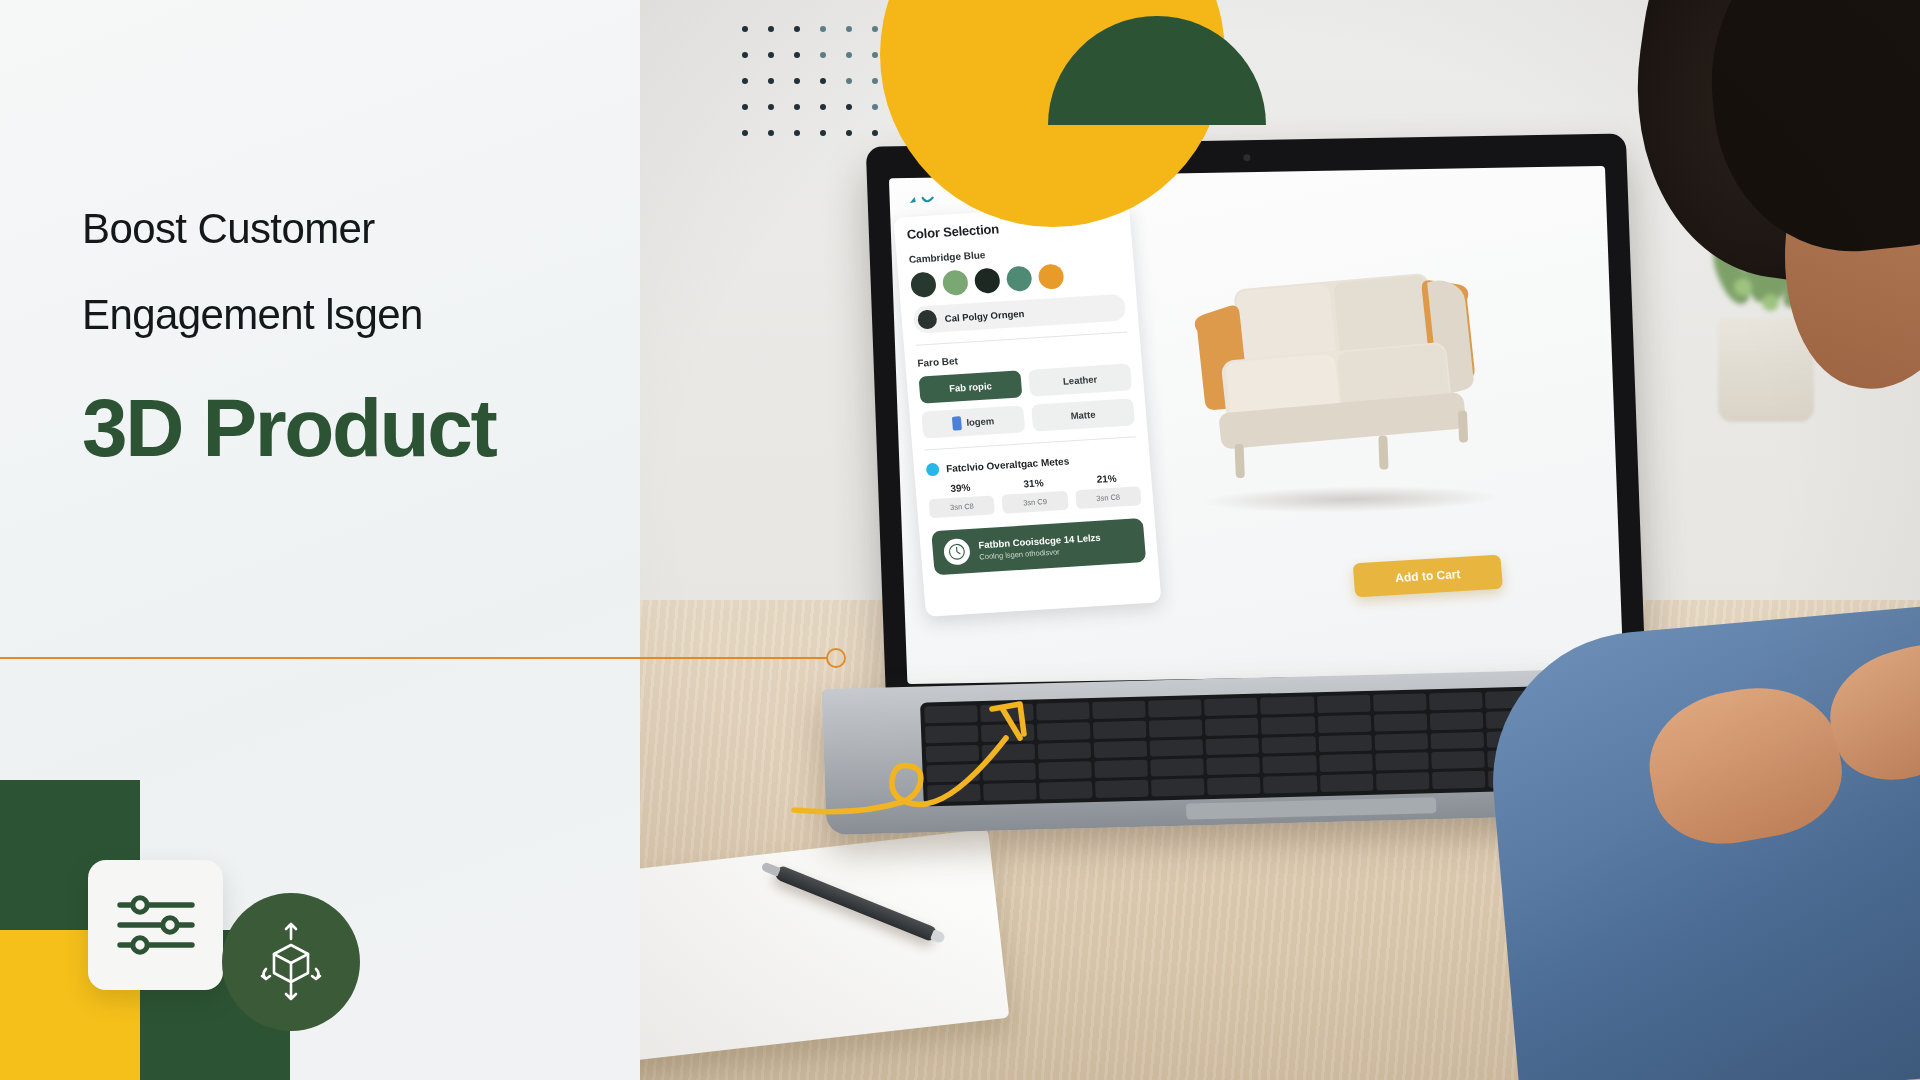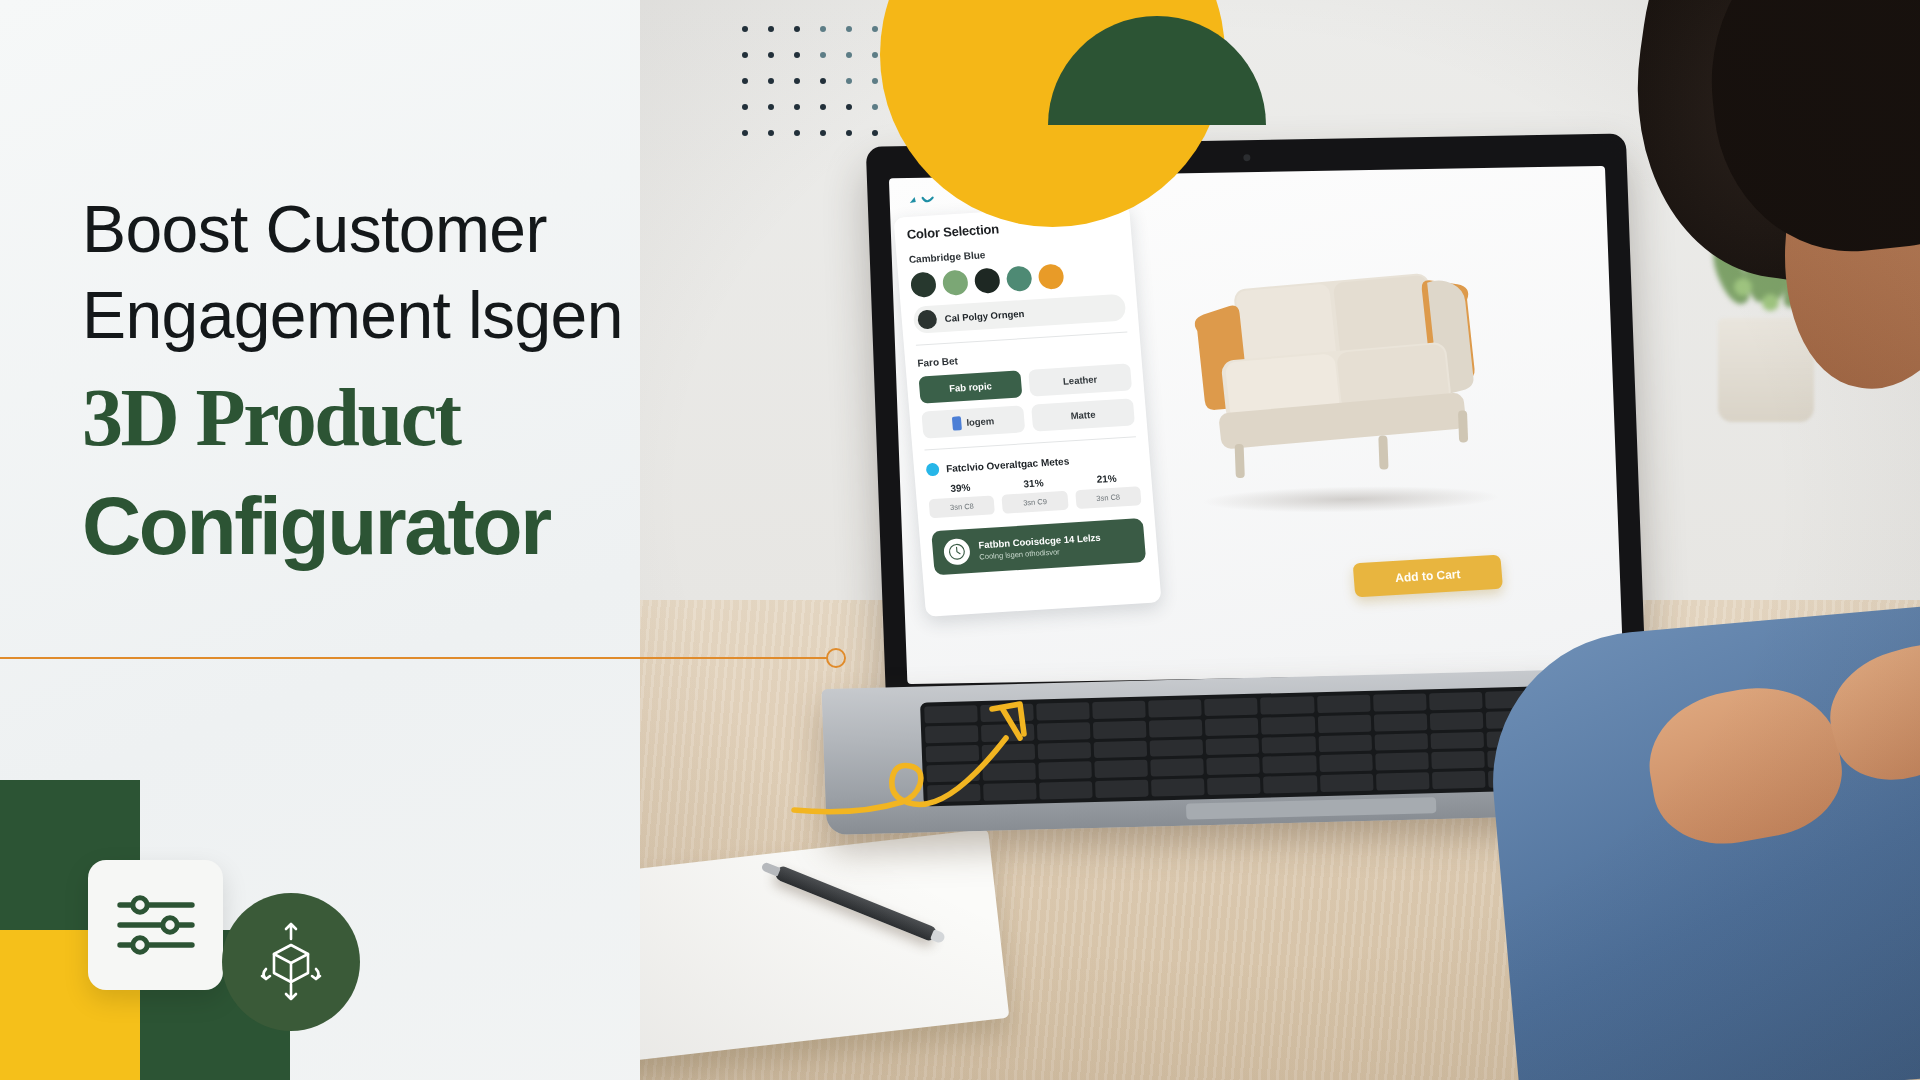--- a/index.html
+++ b/index.html
@@ -30,28 +30,28 @@
   .dot-grid {
     position:absolute; left:742px; top:26px;
     display:grid; grid-template-columns:repeat(6,26px); grid-auto-rows:26px;
   }
   .dot-grid i { display:block; width:6px; height:6px; border-radius:50%; background:#22303a; }
   .dot-grid i.fade { background:#5d7d86; }
 
   
   .headline { position:absolute; left:82px; top:186px; width:800px; }
   .h-line1, .h-line2 {
-    font-size:66px; line-height:86px; font-weight:400; color:#14181a;
+    font-size:42px; line-height:86px; font-weight:400; color:#14181a;
     letter-spacing:-0.6px; white-space:nowrap;
   }
   .h-line3, .h-line4 {
     font-size:82px; line-height:108px; font-weight:700; color:#2c5434;
     letter-spacing:-2.4px; white-space:nowrap;
   }
-  .h-line3 { margin-top:6px;font-family:Liberation Serif, serif; }
+  .h-line3 { margin-top:16px; }
 
   
   .rule-wrap { position:absolute; left:0; top:646px; width:846px; height:24px; }
   .rule-line {
     position:absolute; left:0; top:11px; width:828px; height:2px; background:#e08b2b;
   }
   .rule-dot {
     position:absolute; right:0; top:2px; width:20px; height:20px;
     border:2px solid #e08b2b; border-radius:50%; background:transparent;
   }
@@ -532,21 +532,20 @@
       <i></i>
       <i></i>
       <i></i>
       <i></i>
   </div>
 
   <div class="headline">
     <div class="h-line1">Boost Customer</div>
     <div class="h-line2">Engagement lsgen</div>
     <div class="h-line3">3D Product</div>
-    <div class="h-line4">Configurator</div>
   </div>
 
   <div class="rule-wrap">
     <div class="rule-line"></div>
     <div class="rule-dot"></div>
   </div>
 
   <div class="blk-green-top"></div>
   <div class="blk-yellow"></div>
   <div class="blk-green-bot"></div>

